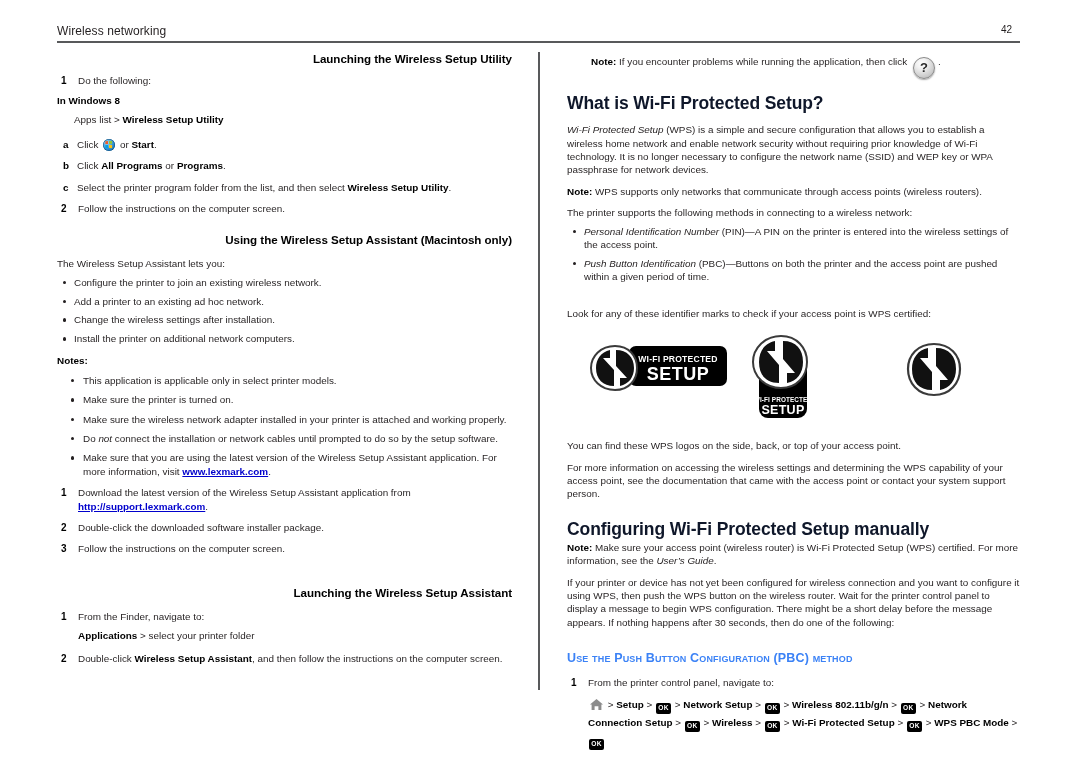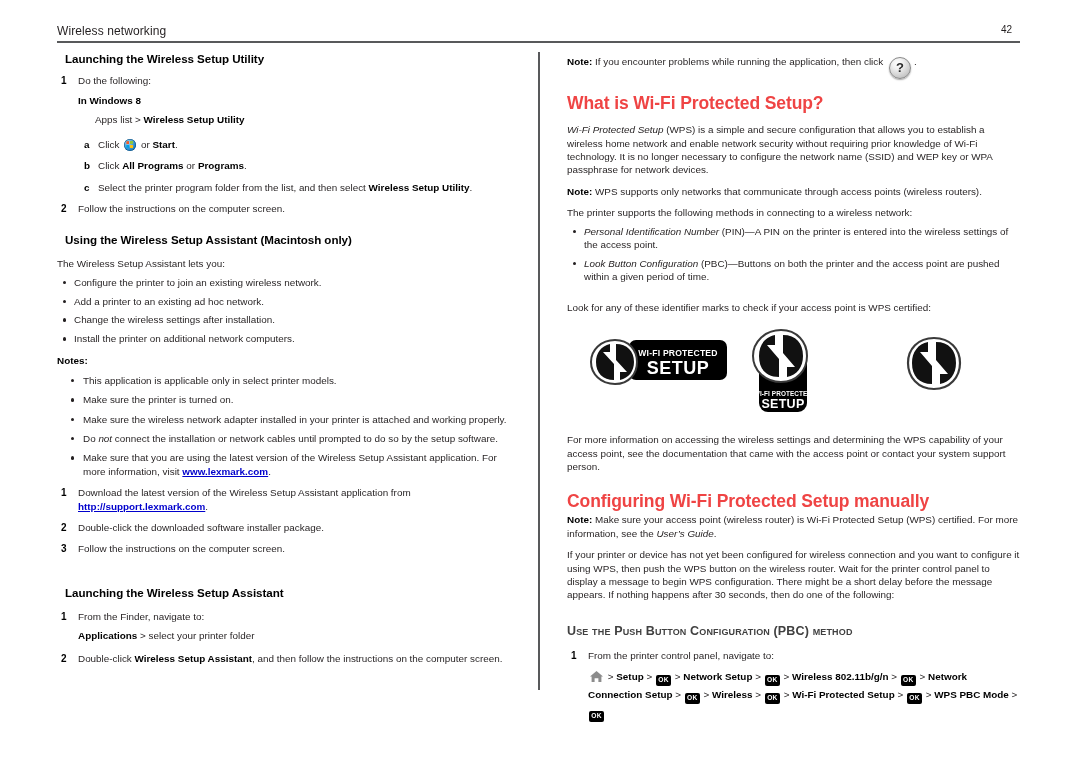--- a/index.html
+++ b/index.html
@@ -60,37 +60,38 @@
     position: absolute;
     left: 538px; top: 52px;
     width: 2px; height: 638px;
     background: #58595b;
   }
 
   
   h1.sect {
     font-size: 17.5px;
     font-weight: bold;
-    color: #ef4444;
+    color: #0f172a;
     margin: 0 0 7px 0;
     letter-spacing: -0.1px;
     line-height: 1.15;
   }
   h2.sub {
     font-size: 11.6px;
     font-weight: bold;
     color: #000;
-    margin: 0 0 8px 8px;
+    margin: 0 0 8px 16px;
     letter-spacing: -0.05px;
     line-height: 1.2;
+    text-align: right;
   }
   h3.smallcaps {
     font-size: 12.5px;
     font-weight: bold;
-    color: #404040;
+    color: #3b82f6;
     margin: 0 0 9px 0;
     letter-spacing: .15px;
     font-variant: small-caps;
     line-height: 1.2;
   }
   p.body {
     font-size: 9.9px;
     line-height: 13.4px;
     margin: 0 0 8px 0;
     color: #231f20;
@@ -131,21 +132,21 @@
   .step > .alpha {
     position: absolute;
     left: 6px; top: 0;
     font-weight: bold;
     font-size: 9.9px;
     color: #000;
   }
   .substeps { margin: 6px 0 0 0; padding: 0; list-style: none; }
   .substeps .step { padding-left: 20px; margin-bottom: 8px; }
 
-  .indent-1 { margin-left: 21px; }
+  .indent-1 { }
 
   
   ul.bul { margin: 0 0 8px 0; padding: 0; list-style: none; }
   ul.bul > li {
     position: relative;
     padding-left: 17px;
     font-size: 9.9px;
     line-height: 13.4px;
     margin-bottom: 5.5px;
     color: #231f20;
@@ -360,42 +361,42 @@
       <div class="step" style="margin-bottom:0;">
         <span class="num">2</span>
         <span>Double-click </span><b>Wireless Setup Assistant</b><span>, and then follow the instructions on the computer screen.</span>
       </div>
     </div>
 
   </div>
 
   <div class="col col-right">
 
-    <p class="body" style="margin-bottom:14px;line-height:20px;">
+    <p class="body" style="margin-bottom:14px;line-height:20px;margin-left:24px;">
       <b>Note:</b><span> If you encounter problems while running the application, then click </span><span class="help-btn">?</span><span>.</span>
     </p>
 
     <h1 class="sect" style="margin-top:10px;margin-bottom:10px;">What is Wi-Fi Protected Setup?</h1>
 
     <p class="body">
       <i>Wi‑Fi Protected Setup</i><span> (WPS) is a simple and secure configuration that allows you to establish a wireless home network and enable network security without requiring prior knowledge of Wi-Fi technology. It is no longer necessary to configure the network name (SSID) and WEP key or WPA passphrase for network devices.</span>
     </p>
 
     <p class="body">
       <b>Note:</b><span>  WPS supports only networks that communicate through access points (wireless routers).</span>
     </p>
 
     <p class="body tight">The printer supports the following methods in connecting to a wireless network:</p>
 
     <ul class="bul">
       <li><i>Personal Identification Number</i><span> (PIN)—A PIN on the printer is entered into the wireless settings of the access point.</span></li>
-      <li><i>Look Button Configuration</i><span> (PBC)—Buttons on both the printer and the access point are pushed within a given period of time.</span></li>
+      <li><i>Push Button Identification</i><span> (PBC)—Buttons on both the printer and the access point are pushed within a given period of time.</span></li>
     </ul>
 
-    <p class="body" style="margin-top:17px;">Look for any of these identifier marks to check if your access point is WPS certified:</p>
+    <p class="body" style="margin-top:23px;">Look for any of these identifier marks to check if your access point is WPS certified:</p>
 
     <div class="logos">
 
       <div class="logo-a">
         <svg width="145" height="52" viewBox="0 0 145 52">
           <rect x="44" y="4" width="98" height="40" rx="7" ry="7" fill="#000"></rect>
           <g transform="translate(2,2)">
             <path d="M28 2 C42 2 50 12 50 24 C50 36 42 46 28 46 C14 46 4 36 4 24 C4 12 14 2 28 2 Z" fill="#fff" stroke="#3a3a3a" stroke-width="2"></path>
             <path d="M29 6 C40 6 47 13 47 24 C47 33 42 40 33 42 L33 34 L40 34 L29 22 Z" fill="#111"></path>
             <path d="M27 42 C16 42 9 35 9 24 C9 15 14 8 23 6 L23 14 L16 14 L27 26 Z" fill="#111"></path>
@@ -421,20 +422,21 @@
       <div class="logo-c">
         <svg width="60" height="56" viewBox="0 0 60 56">
           <path d="M30 2 C46 2 56 13 56 27 C56 41 46 53 30 53 C14 53 4 41 4 27 C4 13 14 2 30 2 Z" fill="#fff" stroke="#3a3a3a" stroke-width="2.2"></path>
           <path d="M32 6 C45 6 52 14 52 27 C52 38 46 46 36 48 L36 38 L44 38 L32 24 Z" fill="#111"></path>
           <path d="M28 48 C15 48 8 40 8 27 C8 16 14 8 24 6 L24 16 L16 16 L28 30 Z" fill="#111"></path>
         </svg>
       </div>
 
     </div>
 
+    <p class="body" style="margin-top:4px;">You can find these WPS logos on the side, back, or top of your access point.</p>
     <p class="body">For more information on accessing the wireless settings and determining the WPS capability of your access point, see the documentation that came with the access point or contact your system support person.</p>
 
     <h1 class="sect" style="margin-top:18px;margin-bottom:2px;">Configuring Wi-Fi Protected Setup manually</h1>
 
     <p class="body">
       <b>Note:</b><span> Make sure your access point (wireless router) is Wi-Fi Protected Setup (WPS) certified. For more information, see the </span><i>User’s Guide</i><span>.</span>
     </p>
 
     <p class="body">If your printer or device has not yet been configured for wireless connection and you want to configure it using WPS, then push the WPS button on the wireless router. Wait for the printer control panel to display a message to begin WPS configuration. There might be a short delay before the message appears. If nothing happens after 30 seconds, then do one of the following:</p>
 

